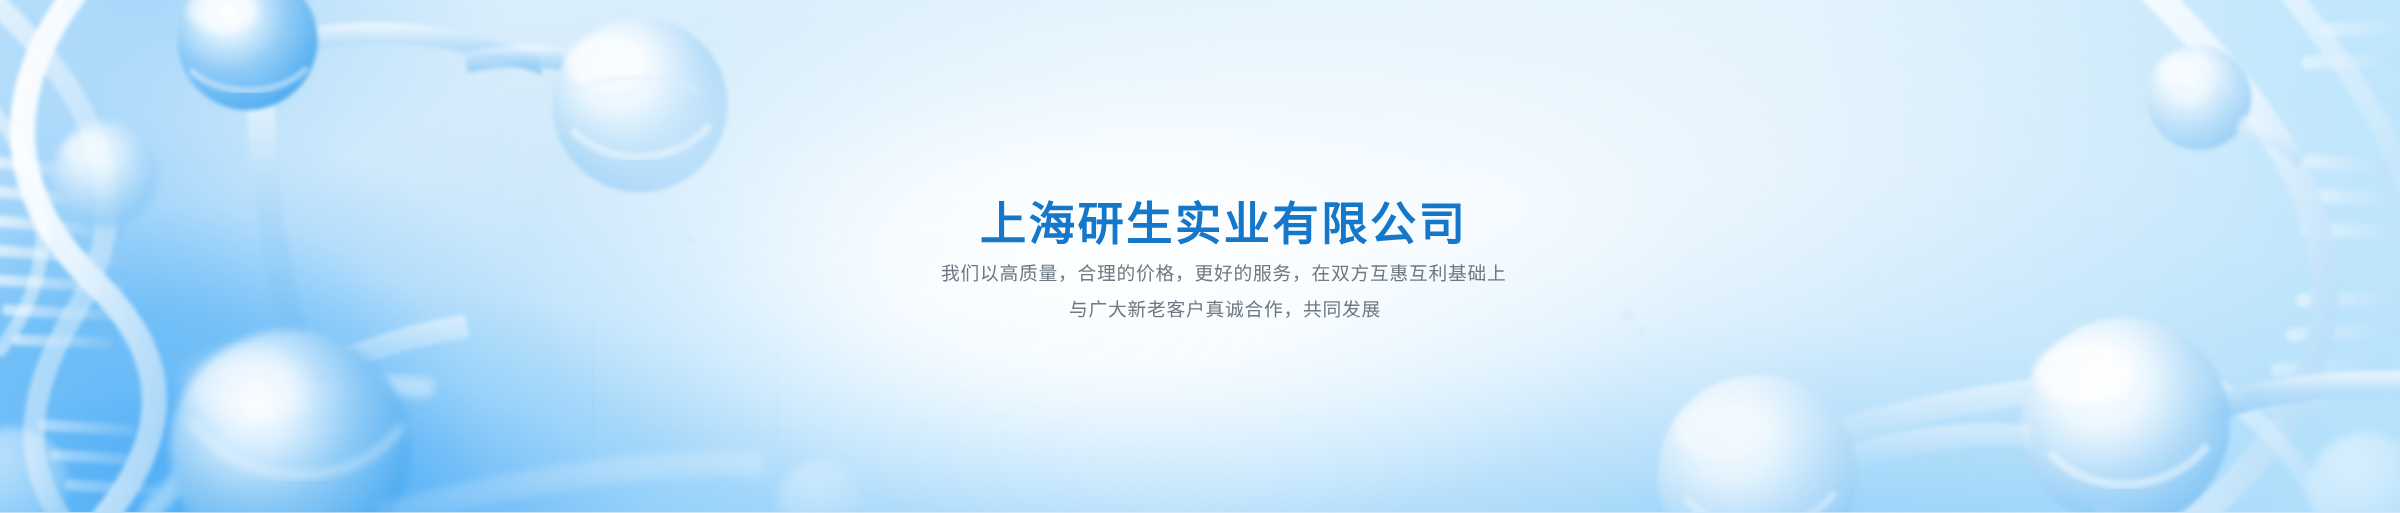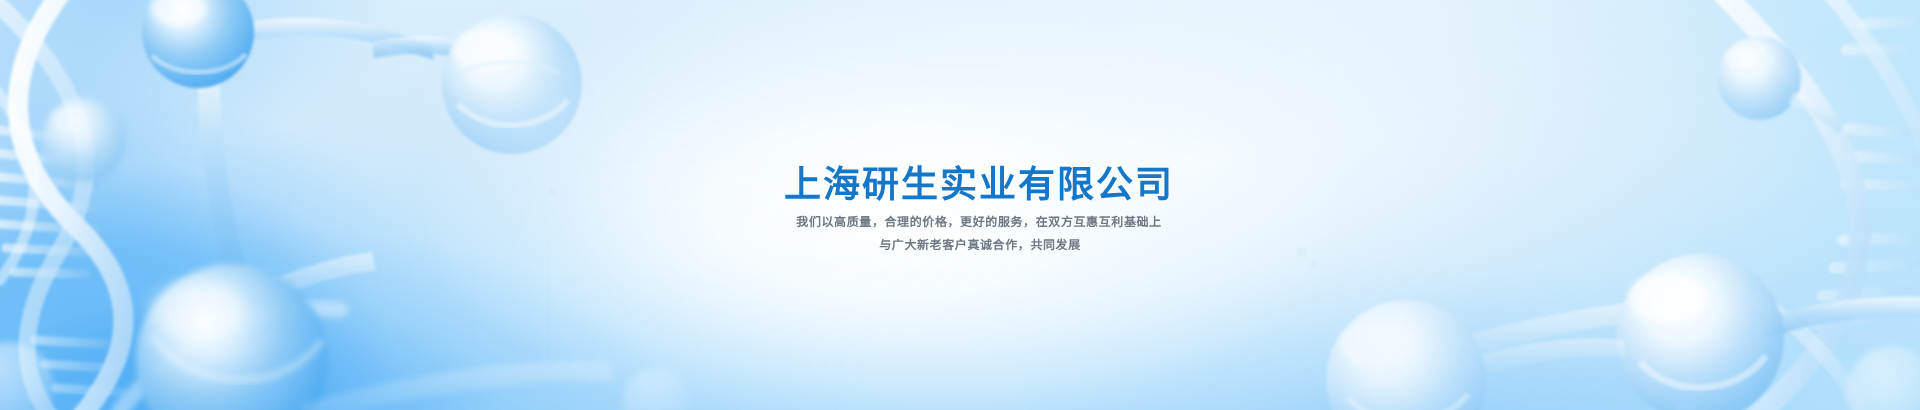--- a/index.html
+++ b/index.html
@@ -114,26 +114,25 @@
     font-weight:normal;
     font-size:31px;line-height:1.18;
     letter-spacing:2px;
     color:#3c4654;
     margin:0 0 9px 0;
     white-space:nowrap;
     text-shadow:0 1px 2px rgba(255,255,255,.8);
   }
   .desc{
     font-family:"DejaVu Sans","Liberation Sans",sans-serif;
-    font-size:12px;line-height:1.95;
+    font-size:15px;line-height:1.95;
     letter-spacing:.6px;
     color:#6f7983;
     margin:0;
     white-space:nowrap;
-    font-weight:bold;
   }
   .desc span{display:block;}
   .desc .line2{text-align:center;padding-left:2px;}
 </style>
 </head>
 <body>
 
 <div class="banner">
 
   <div class="bg-base"></div>

